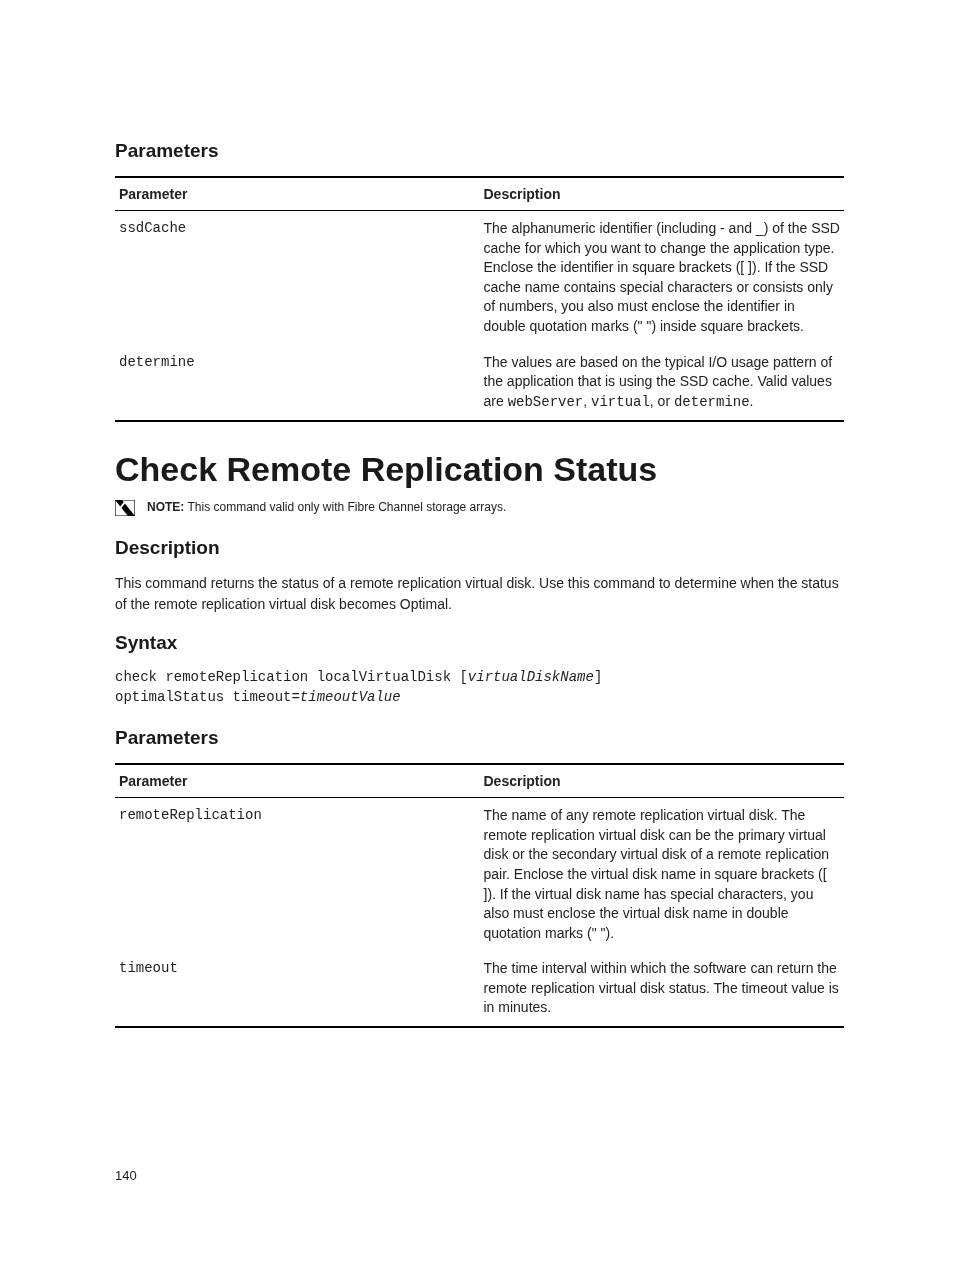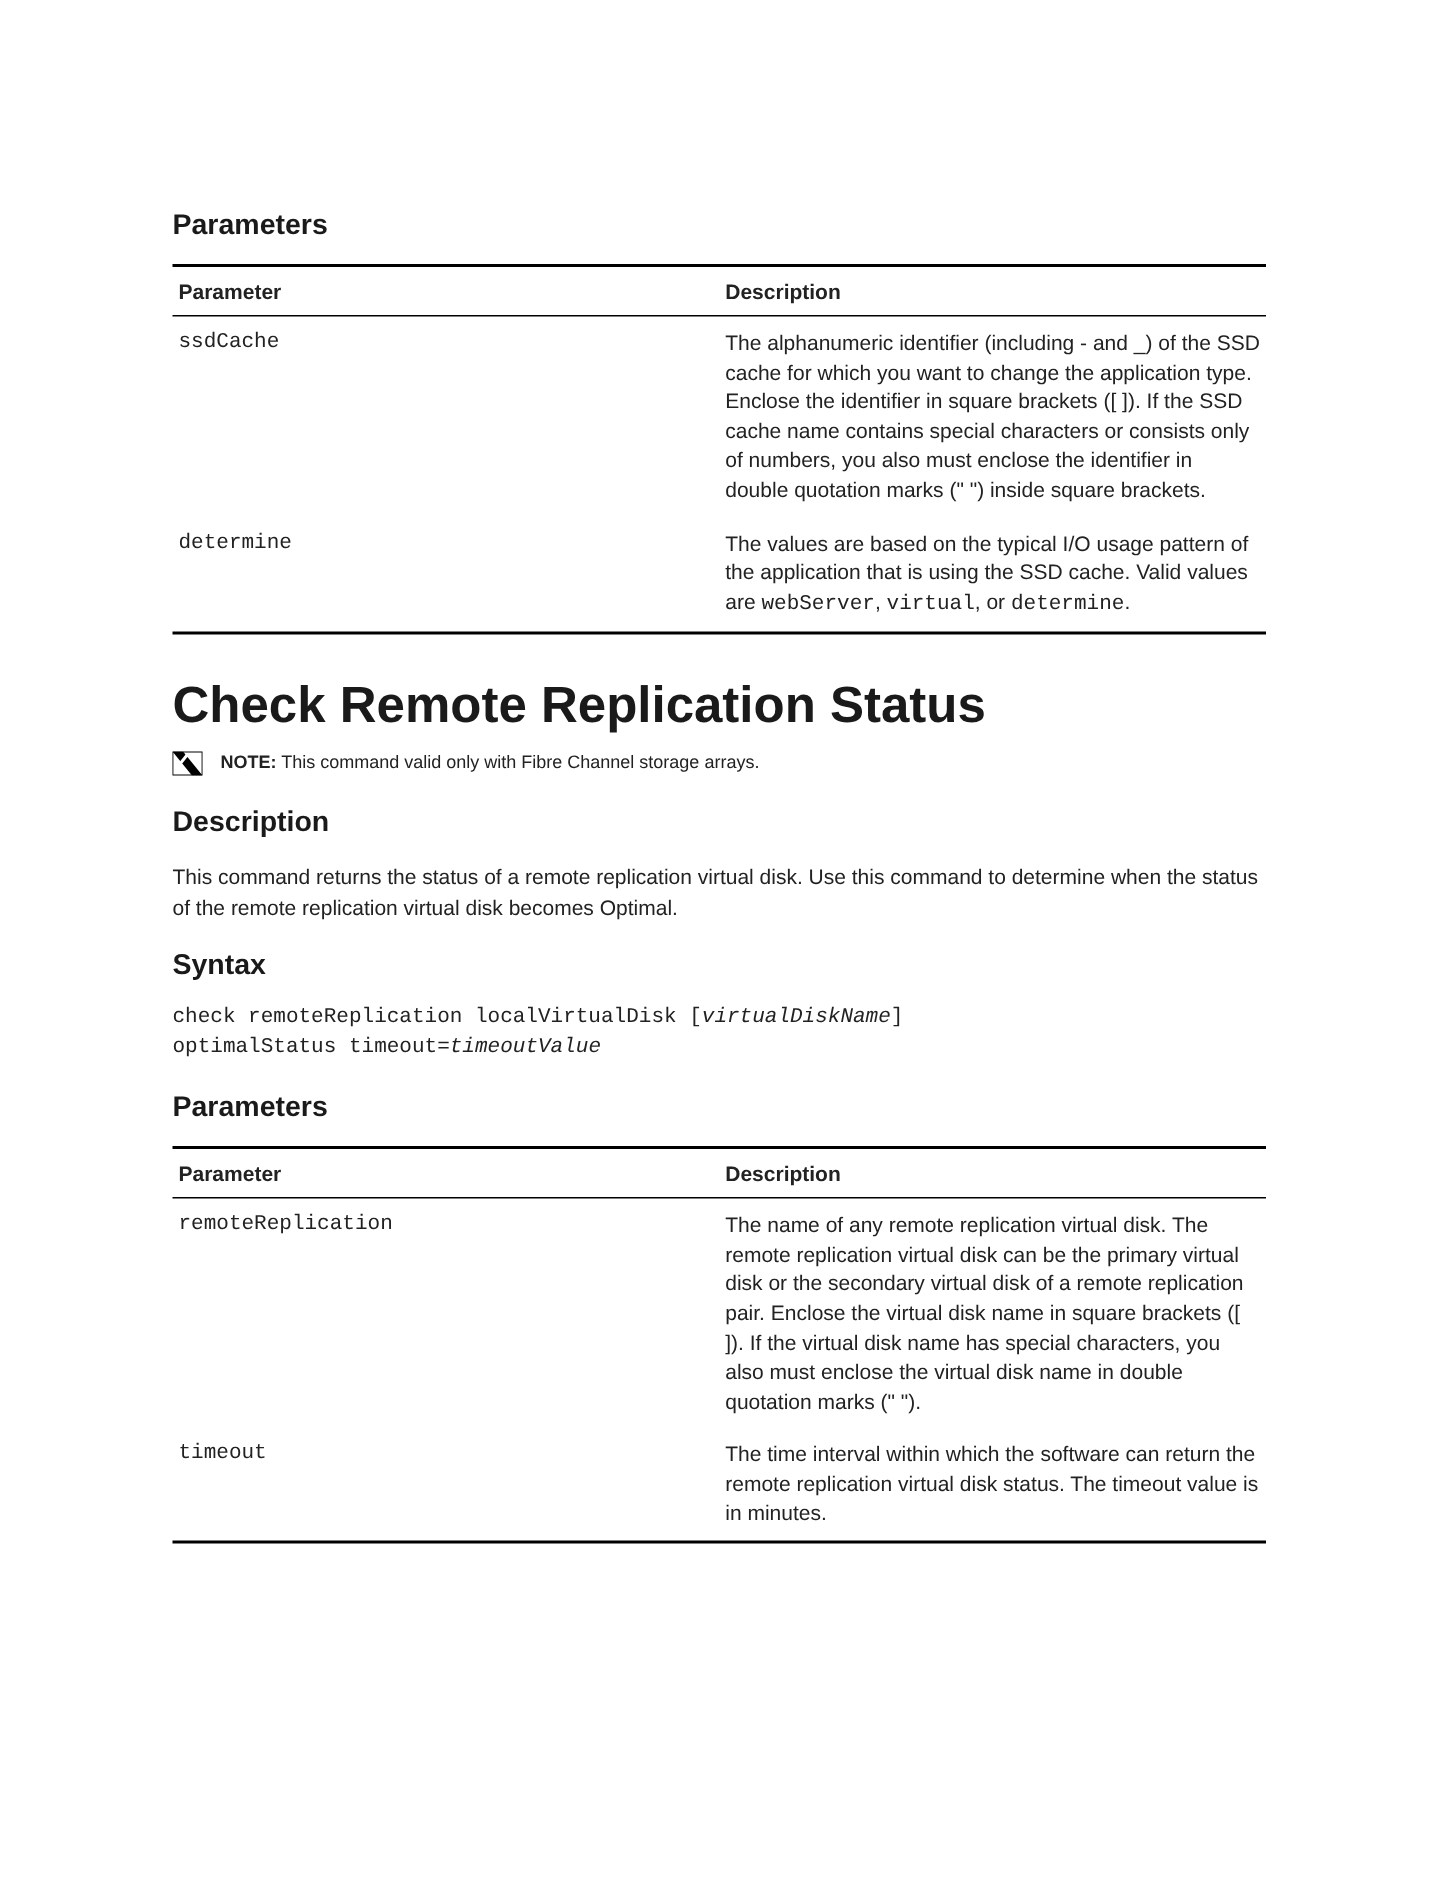--- a/index.html
+++ b/index.html
@@ -153,13 +153,14 @@
         <td>The name of any remote replication virtual disk. The remote replication virtual disk can be the primary virtual disk or the secondary virtual disk of a remote replication pair. Enclose the virtual disk name in square brackets ([ ]). If the virtual disk name has special characters, you also must enclose the virtual disk name in double quotation marks (" ").</td>
       </tr>
       <tr class="last-row">
         <td class="mono">timeout</td>
         <td>The time interval within which the software can return the remote replication virtual disk status. The timeout value is in minutes.</td>
       </tr>
     </tbody>
   </table>
 
 
+  <div class="page-number">140</div>
 </div>
 
 </body></html>

